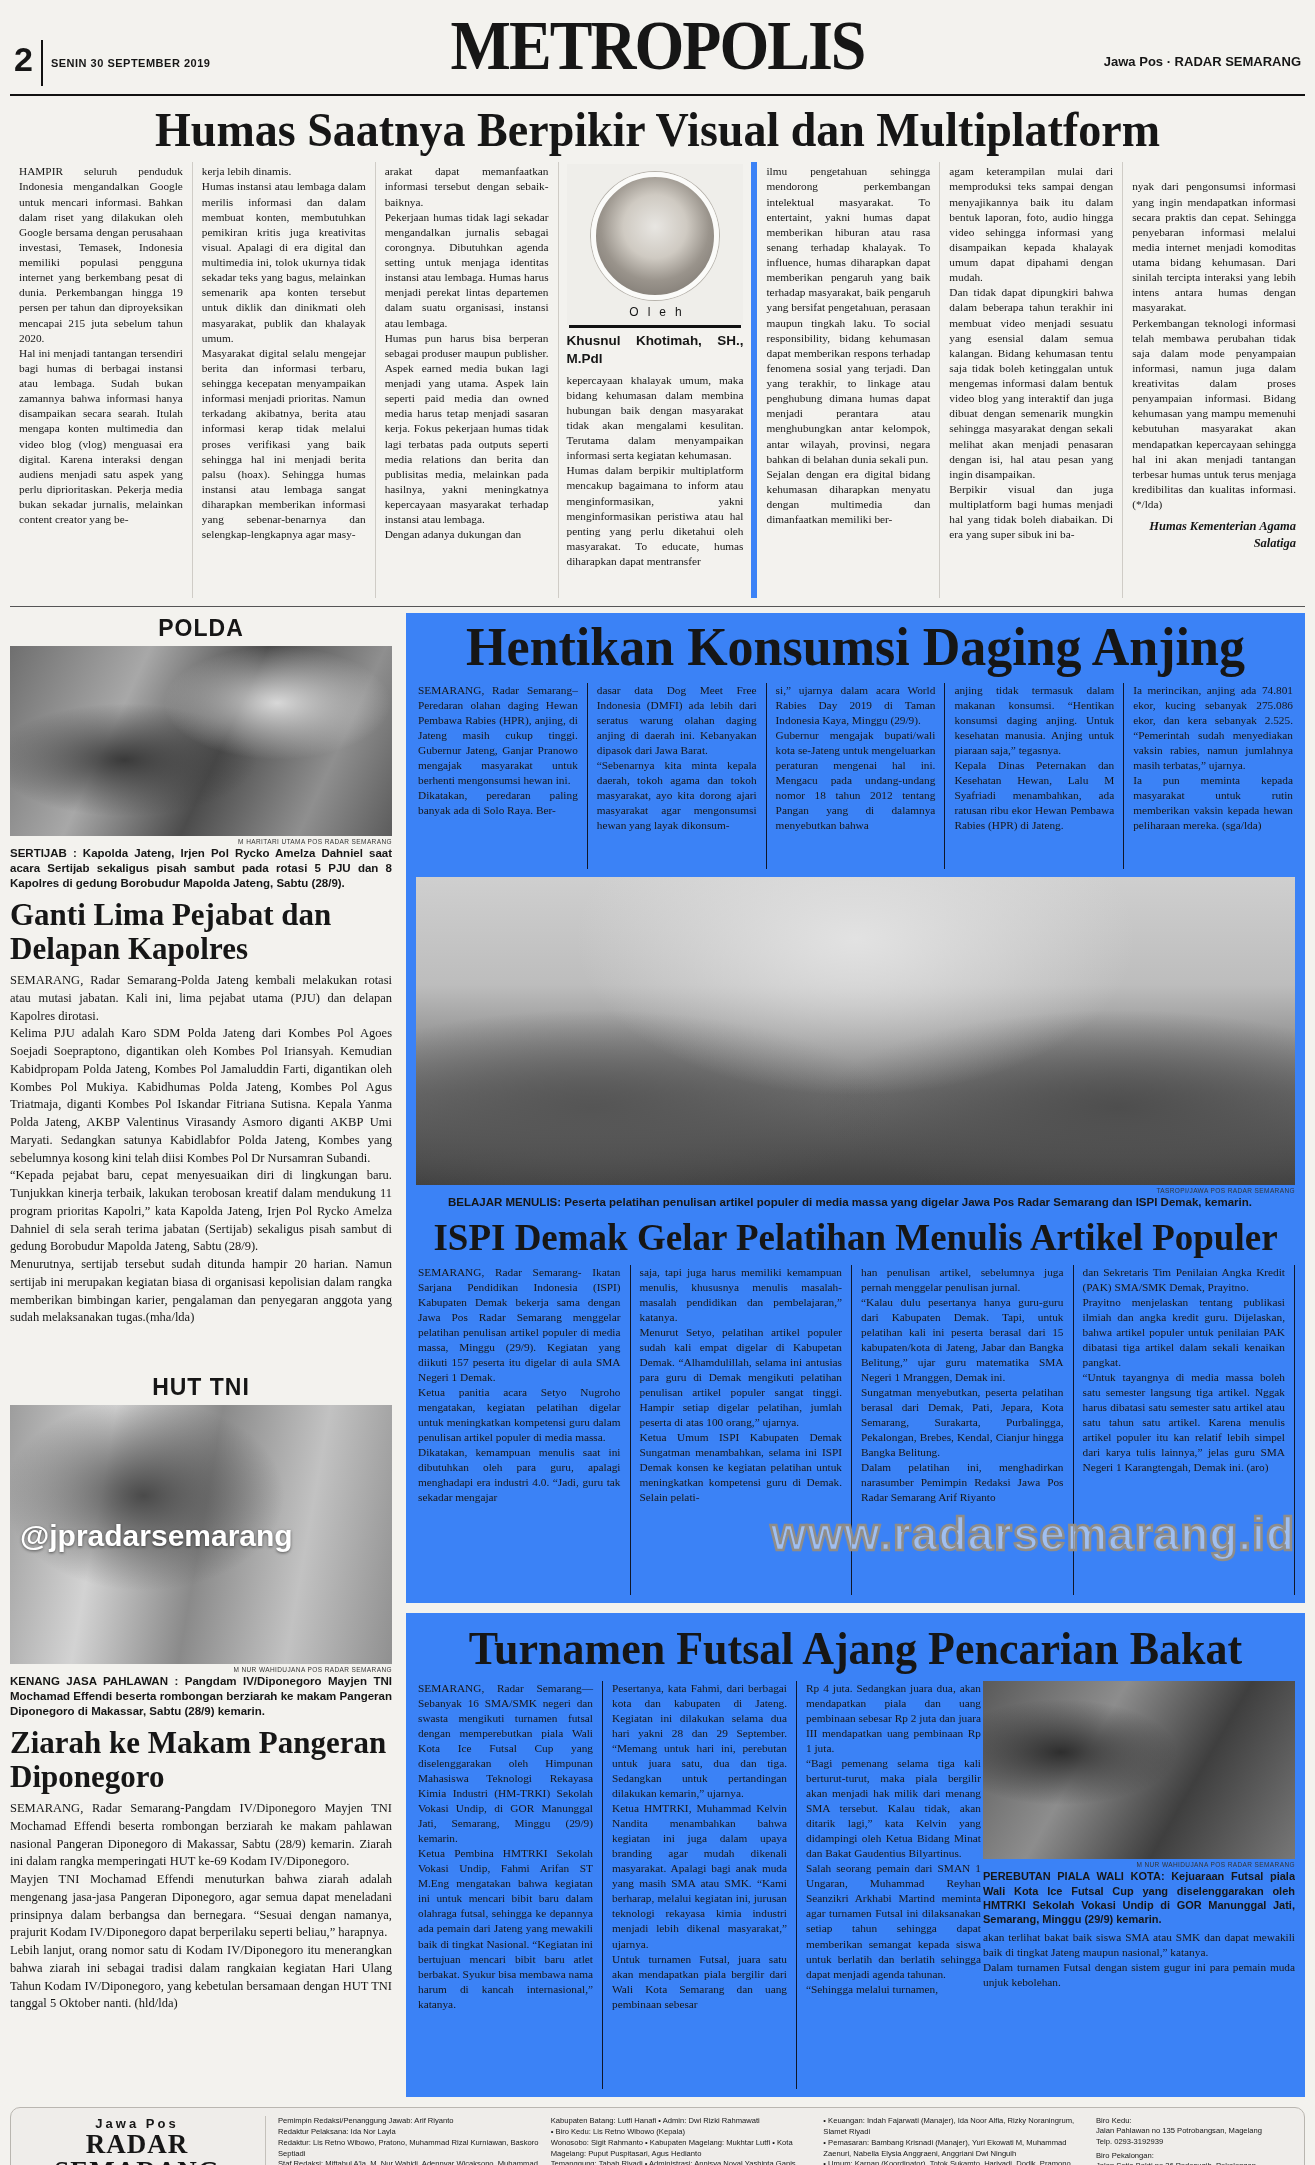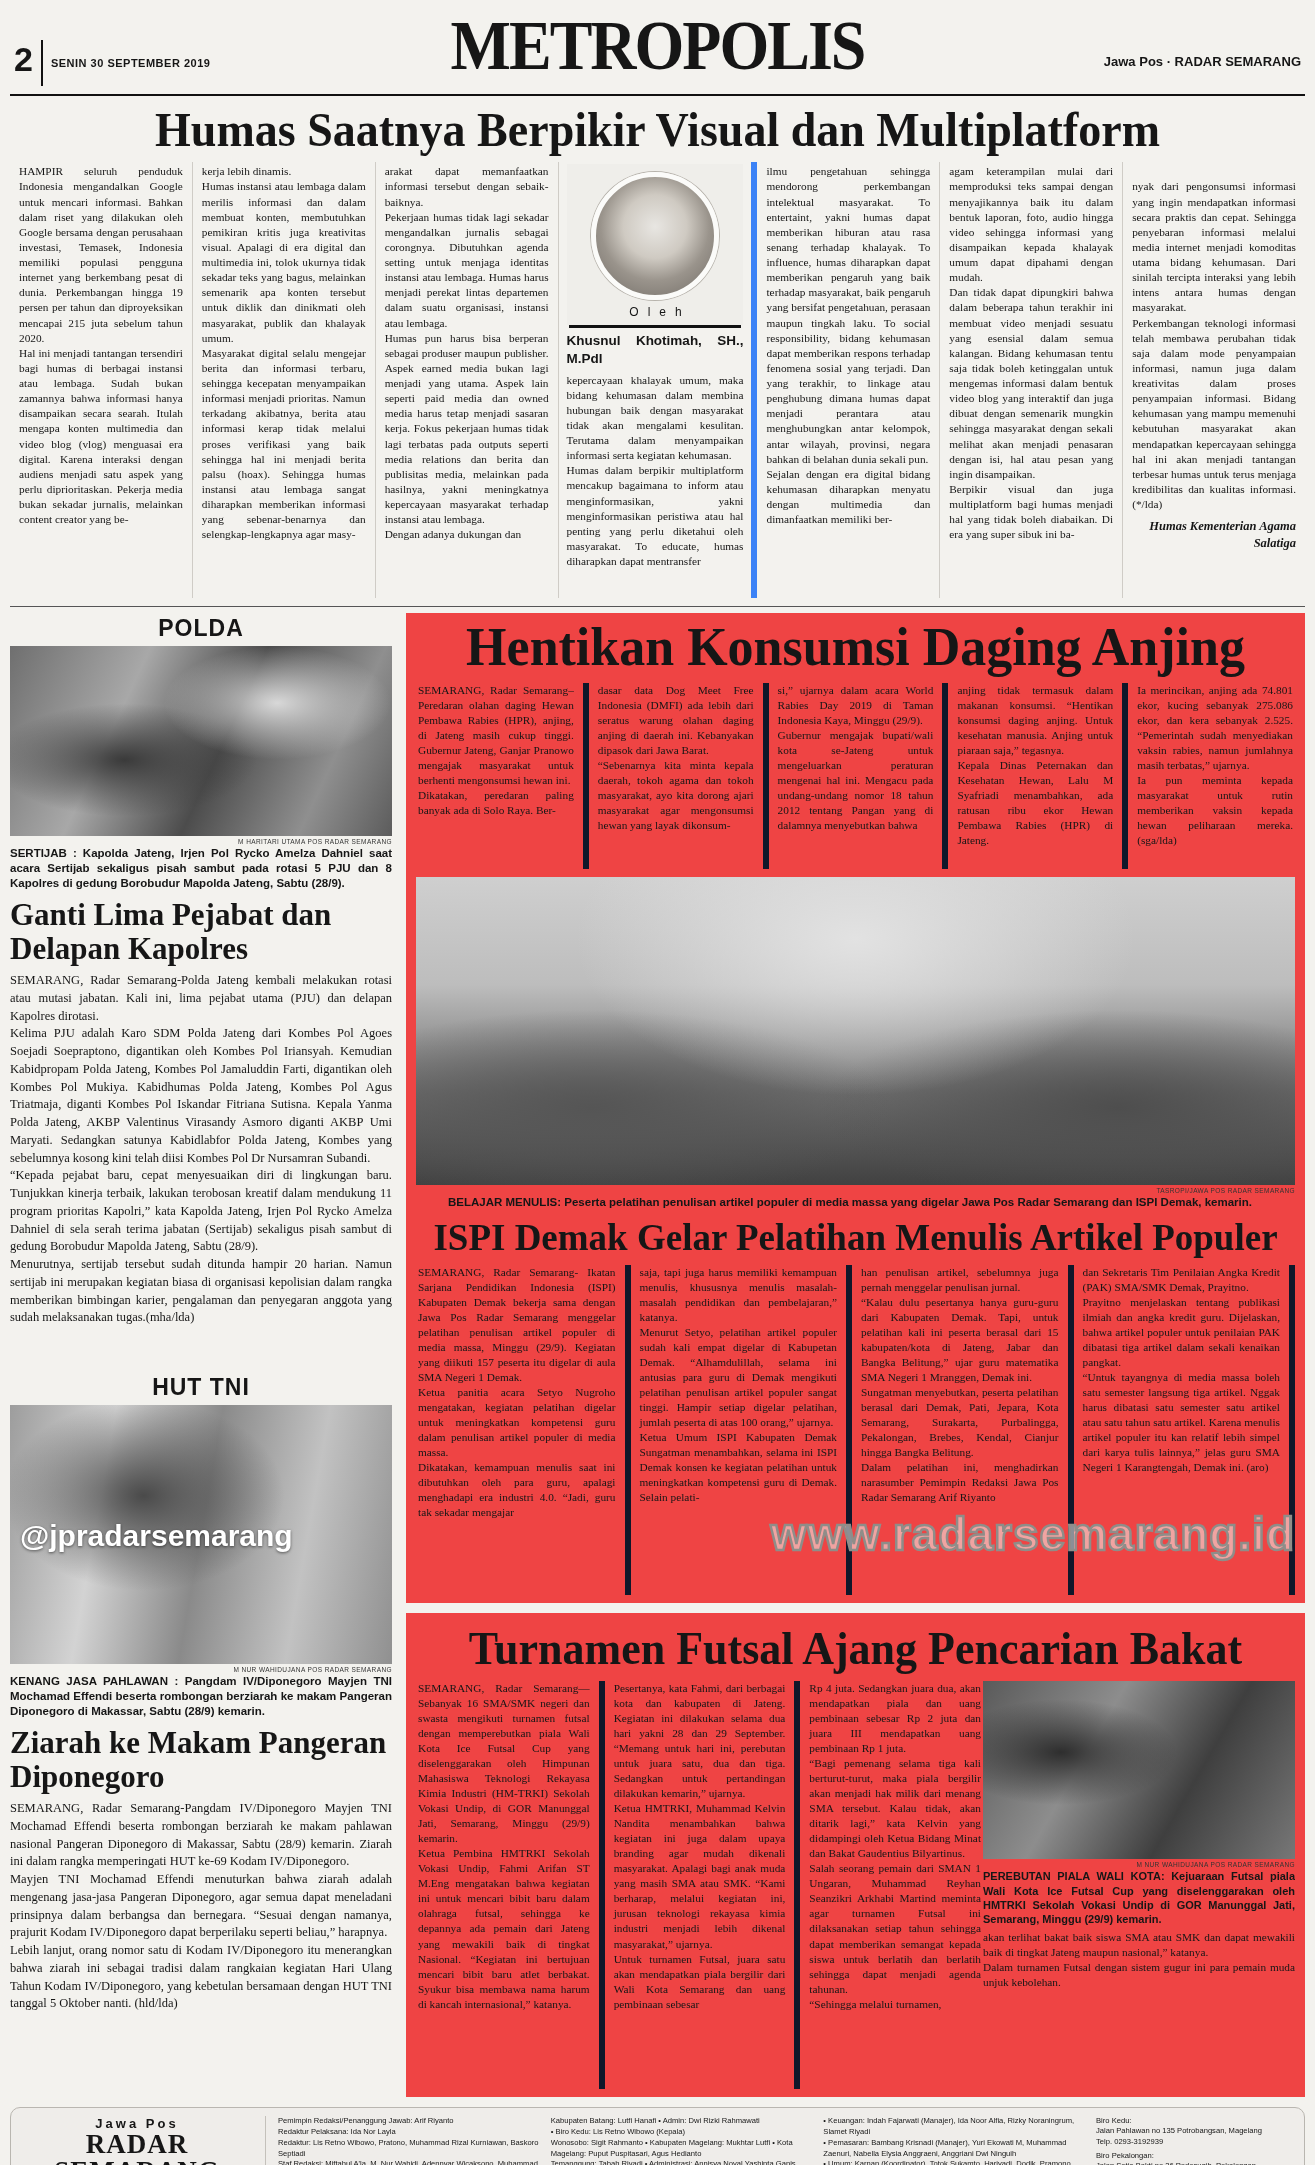--- a/index.html
+++ b/index.html
@@ -56,28 +56,28 @@
      linear-gradient(180deg,#cfcfcf 0%,#bdbdbd 35%,#6e6e6e 70%,#414141 100%);}
   .ph-futsal{height:178px;background:
      radial-gradient(ellipse at 25% 40%, #2e2e2e 0%, transparent 35%),
      linear-gradient(120deg,#5a5a5a 0%,#8d8d8d 35%,#3f3f3f 65%,#777 100%);}
   .credit{font-family:"Liberation Sans",sans-serif;font-size:6.5px;letter-spacing:.4px;text-align:right;color:#333;margin:2px 0 1px 0;text-transform:uppercase;}
   .caption{font-family:"Liberation Sans",sans-serif;font-weight:bold;font-size:11.5px;line-height:1.3;text-align:justify;margin-bottom:8px;}
   .h2{font-weight:bold;font-size:31px;line-height:1.05;margin:4px 0 8px 0;transform:scaleY(1.03);}
   .body-block{font-size:12.5px;line-height:1.42;text-align:justify;white-space:pre-line;overflow:hidden;}
   .ganti-body{height:392px;}
   .ziarah-body{height:276px;}
-  .panel{background:#ef4444;padding:8px 10px;}
+  .panel{background:#3b82f6;padding:8px 10px;}
   .h1b{text-align:center;font-weight:bold;font-size:52px;line-height:1;margin:0 0 10px 0;transform:scaleY(1.06);}
   .h2b{text-align:center;font-weight:bold;font-size:37px;line-height:1;margin:8px 0 10px 0;transform:scaleY(1.05);}
   .h2c{text-align:center;font-weight:bold;font-size:44px;line-height:1;margin:6px 0 10px 0;transform:scaleY(1.06);}
   .cols{display:flex;gap:0;overflow:hidden;}
   .col5{height:186px;}
   .col4{height:330px;position:relative;}
-  .ncol{flex:1;padding:0 9px;border-right:6px solid #0f172a;font-size:11.3px;line-height:1.33;text-align:justify;white-space:pre-line;overflow:hidden;}
+  .ncol{flex:1;padding:0 9px;border-right:1px solid #0f172a;font-size:11.3px;line-height:1.33;text-align:justify;white-space:pre-line;overflow:hidden;}
   .ncol:first-child{padding-left:2px;}
   .ncol:last-child{border-right:none;padding-right:2px;}
   .wm-ispi{position:absolute;right:0;bottom:34px;font-family:"Liberation Sans",sans-serif;font-weight:bold;font-size:46px;
     color:rgba(243,242,238,.55);-webkit-text-stroke:2.5px #8f8d89;letter-spacing:1px;pointer-events:none;}
   .turn-wrap{display:flex;height:408px;overflow:hidden;}
   .turn-cols{flex:1;display:flex;}
   .turn-right{width:312px;flex:none;font-size:11.3px;}
   .turn-right .caption{font-size:11px;margin-bottom:4px;}
   .turn-tail{font-size:11.3px;line-height:1.33;text-align:justify;white-space:pre-line;overflow:hidden;height:84px;}
   

